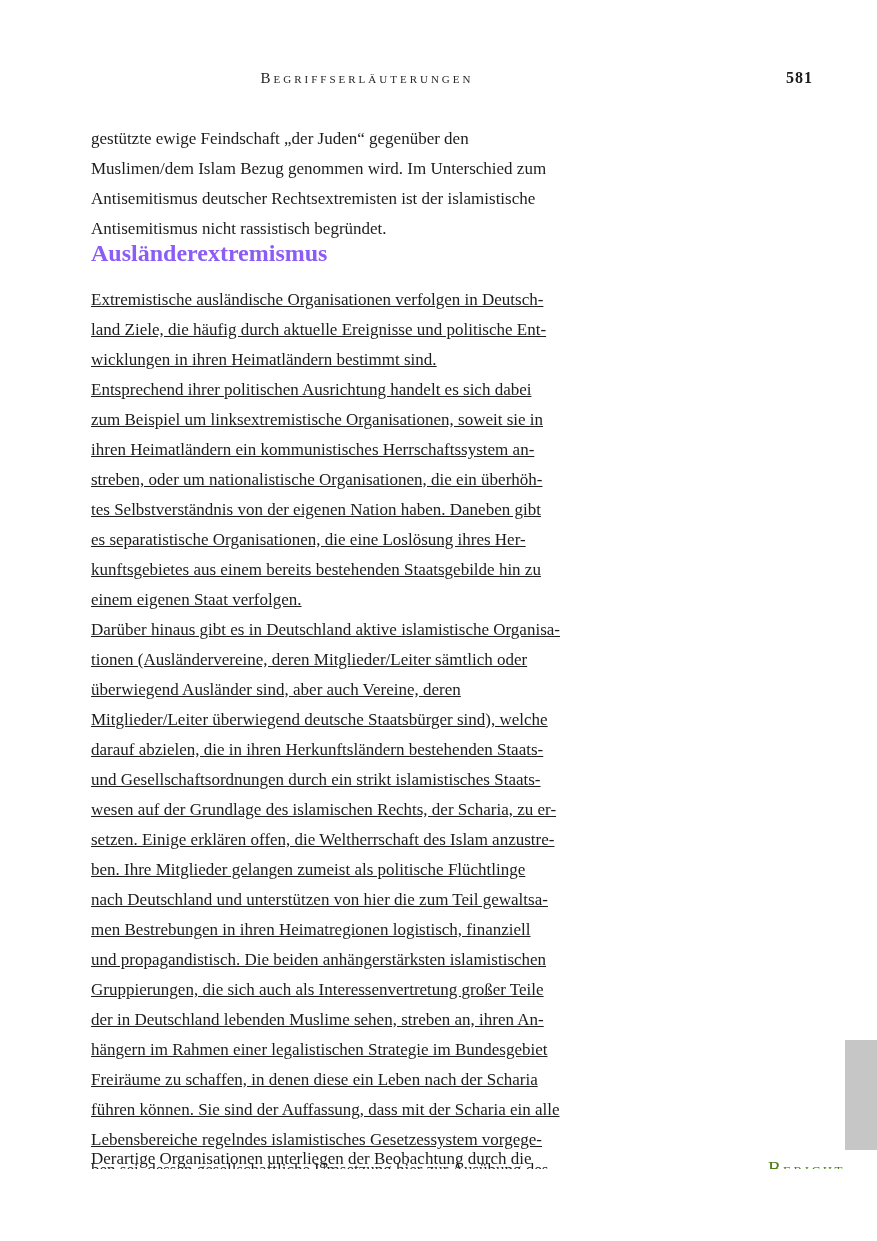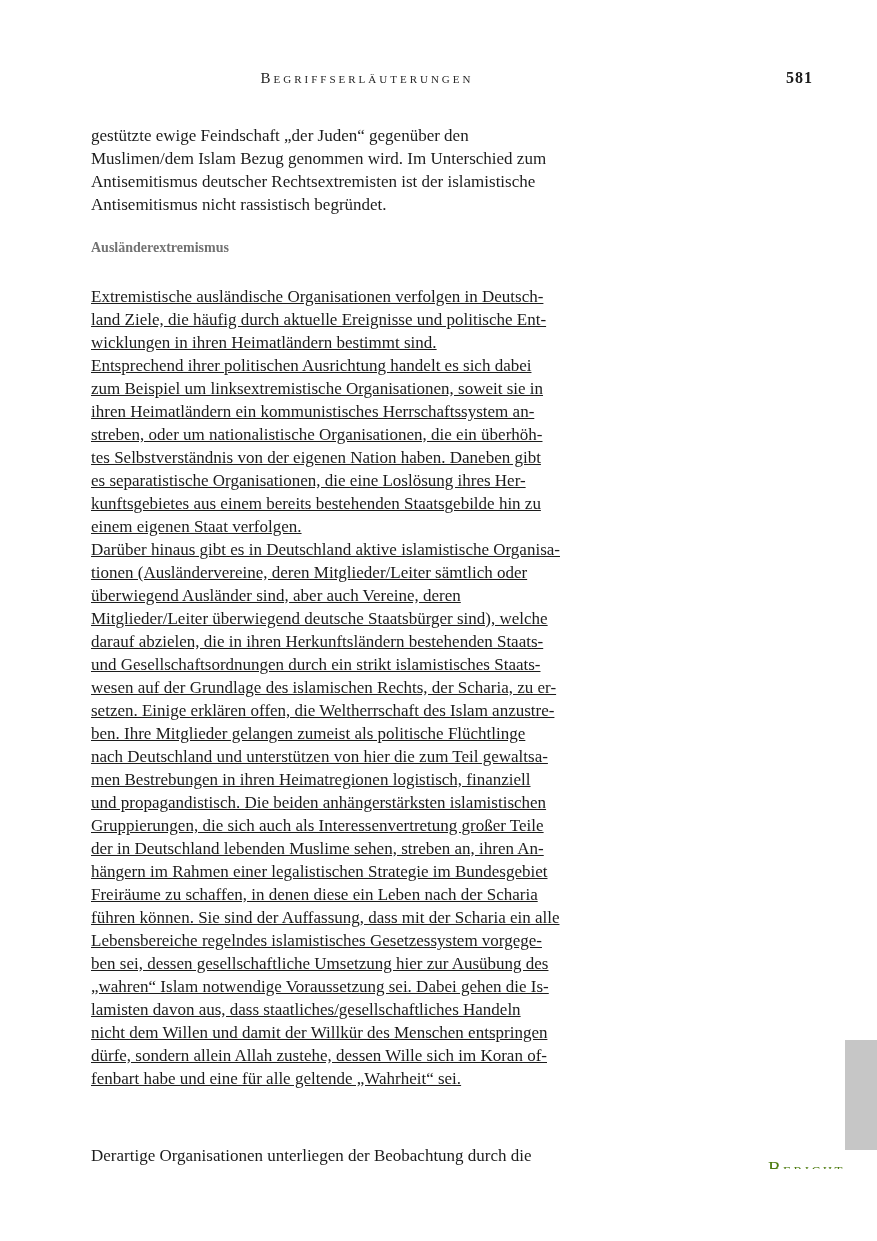--- a/index.html
+++ b/index.html
@@ -31,32 +31,32 @@
     font-size: 16px;
     font-weight: bold;
     letter-spacing: 1px;
     color: #1c1c1c;
   }
   .text-block {
     position: absolute;
     left: 91px;
     width: 560px;
     font-size: 17px;
-    line-height: 23px;
+    line-height: 30px;
     white-space: pre;
     color: #1c1c1c;
   }
   .intro { top: 124px; }
   .section-heading {
     position: absolute;
     left: 91px;
     top: 240px;
-    font-size: 14px;
+    font-size: 24px;
     font-weight: bold;
-    color: #737373;
+    color: #8b5cf6;
   }
   .main-block { top: 285px; text-decoration: underline; }
   .closing { top: 1108px; margin-top: 36px; }
   .side-tab {
     position: absolute;
     right: 0;
     top: 1040px;
     width: 32px;
     height: 110px;
     background: #c6c6c6;

